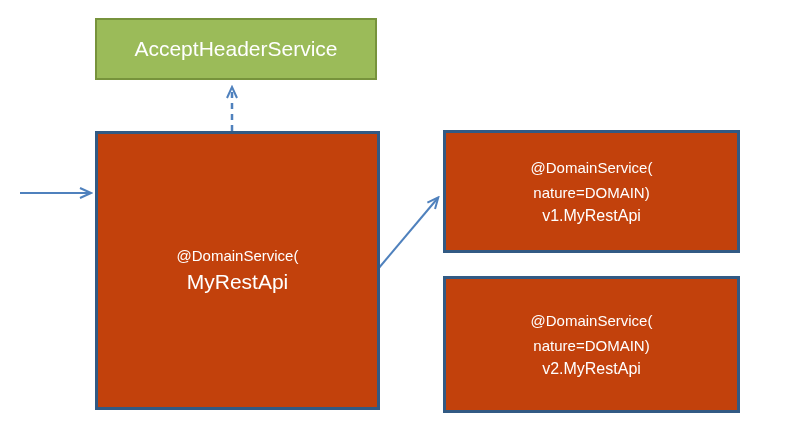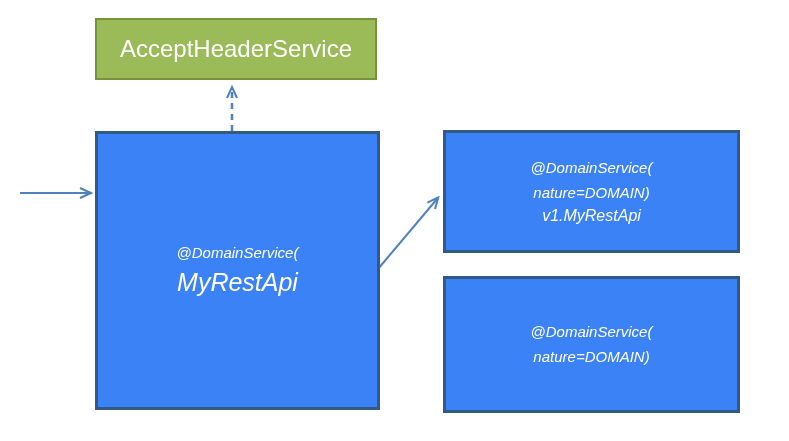--- a/index.html
+++ b/index.html
@@ -27,23 +27,22 @@
     position: absolute;
     box-sizing: border-box;
     display: flex;
     flex-direction: column;
     align-items: center;
     justify-content: center;
     text-align: center;
     color: #ffffff;
   }
   .node.blue {
-    background: #3b82f6;
+    background: #c2410c;
     border: 3px solid #325a84;
-    font-style: italic;
   }
   .node.green {
     background: #9bbb59;
     border: 2px solid #77933c;
   }
   .node-accept {
     left: 95px;
     top: 18px;
     width: 282px;
     height: 62px;
@@ -60,31 +59,31 @@
     width: 297px;
     height: 123px;
   }
   .node-v2 {
     left: 443px;
     top: 276px;
     width: 297px;
     height: 137px;
   }
   .node-title {
-    font-size: 24px;
+    font-size: 21px;
     line-height: 1.3;
     white-space: nowrap;
   }
   .annotation {
     font-size: 15px;
     line-height: 1.62;
     white-space: nowrap;
   }
   .big-label {
-    font-size: 25px;
+    font-size: 21px;
     line-height: 1.35;
     white-space: nowrap;
   }
   .node-v1 .big-label, .node-v2 .big-label {
     font-size: 16px;
   }
 </style>
 </head>
 <body>
 
@@ -115,15 +114,16 @@
 
   <div class="node blue node-v1">
     <span class="annotation">@DomainService(</span>
     <span class="annotation">nature=DOMAIN)</span>
     <span class="big-label">v1.MyRestApi</span>
   </div>
 
   <div class="node blue node-v2">
     <span class="annotation">@DomainService(</span>
     <span class="annotation">nature=DOMAIN)</span>
+    <span class="big-label">v2.MyRestApi</span>
   </div>
 
 </div>
 
 </body></html>

